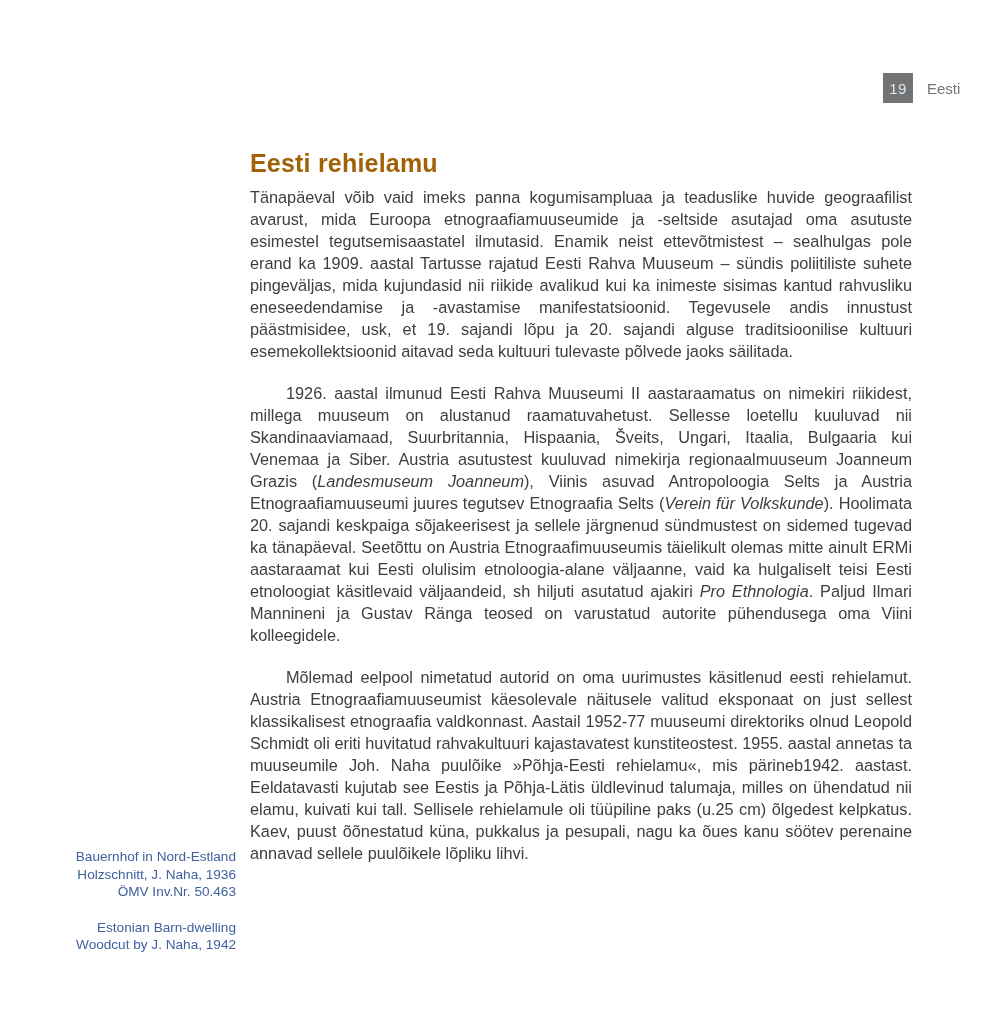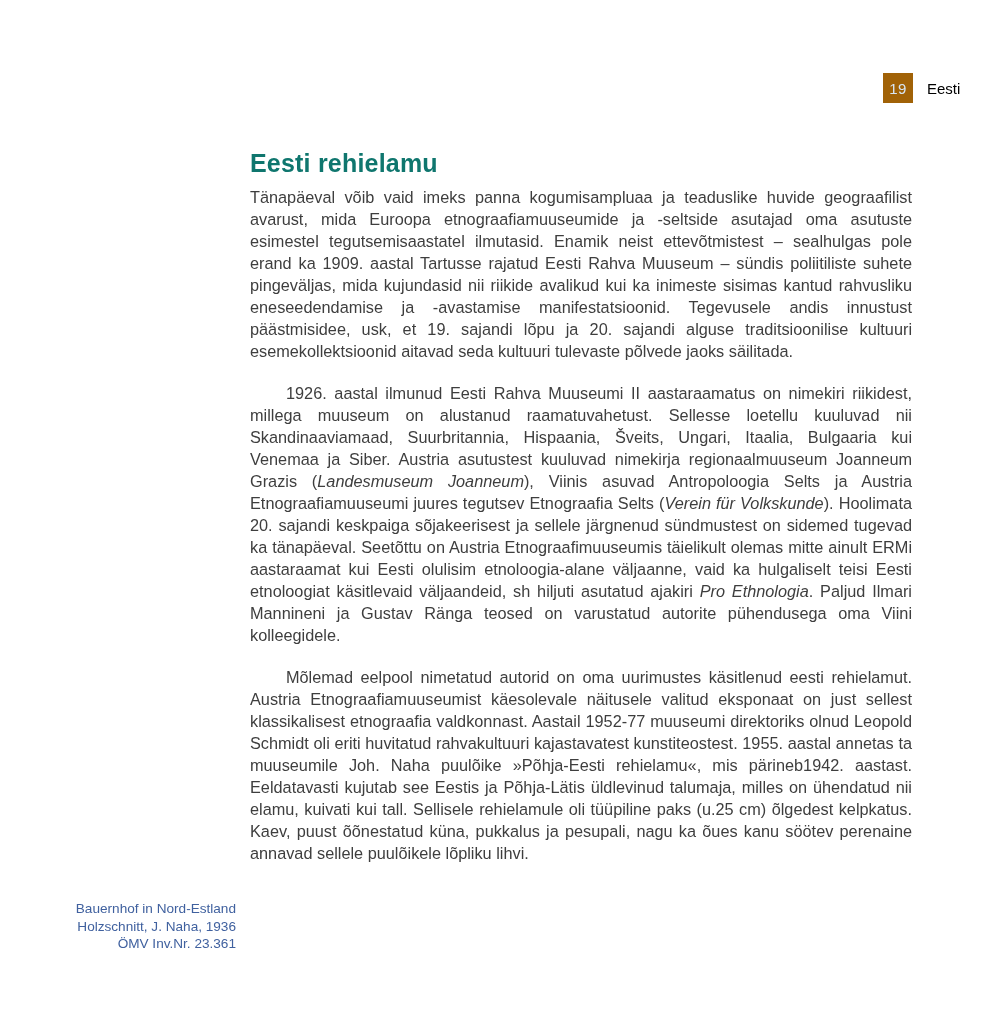--- a/index.html
+++ b/index.html
@@ -17,42 +17,42 @@
   .page-header {
     position: absolute;
     top: 73px;
     left: 883px;
     display: flex;
     align-items: center;
   }
   .page-num-box {
     width: 30px;
     height: 30px;
-    background: #a16207;
+    background: #737373;
     color: #d8e6f4;
     font-size: 15px;
     display: flex;
     align-items: center;
     justify-content: center;
     letter-spacing: 0.5px;
   }
   .section-label {
     margin-left: 14px;
-    color: #000000;
+    color: #737373;
     font-size: 15px;
   }
 
   
   .article-title {
     position: absolute;
     left: 250px;
     top: 132px;
     font-size: 25px;
     font-weight: bold;
-    color: #0f766e;
+    color: #a16207;
     letter-spacing: 0.2px;
   }
 
   
   .article-body {
     position: absolute;
     left: 250px;
     top: 186px;
     width: 662px;
     font-size: 16.3px;
@@ -67,21 +67,21 @@
     text-indent: 36px;
   }
   .article-body em {
     font-style: italic;
   }
 
   
   .captions {
     position: absolute;
     left: 56px;
-    top: 900px;
+    top: 848px;
     width: 180px;
     text-align: right;
     color: #40619f;
     font-size: 13.6px;
     line-height: 17.5px;
   }
   .caption-block { margin: 0; }
   .caption-block + .caption-block { margin-top: 18px; }
 </style>
 </head>
@@ -97,15 +97,19 @@
 <div class="article-body">
     <p class="para"><span>Tänapäeval võib vaid imeks panna kogumisampluaa ja teaduslike huvide geograafilist avarust, mida Euroopa etnograafiamuuseumide ja -seltside asutajad oma asutuste esimestel tegutsemisaastatel ilmutasid. Enamik neist ettevõtmistest – sealhulgas pole erand ka 1909. aastal Tartusse rajatud Eesti Rahva Muuseum – sündis poliitiliste suhete pingeväljas, mida kujundasid nii riikide avalikud kui ka inimeste sisimas kantud rahvusliku eneseedendamise ja -avastamise manifestatsioonid. Tegevusele andis innustust päästmisidee, usk, et 19. sajandi lõpu ja 20. sajandi alguse traditsioonilise kultuuri esemekollektsioonid aitavad seda kultuuri tulevaste põlvede jaoks säilitada.</span></p>
     <p class="para indent"><span>1926. aastal ilmunud Eesti Rahva Muuseumi II aastaraamatus on nimekiri riikidest, millega muuseum on alustanud raamatuvahetust. Sellesse loetellu kuuluvad nii Skandinaaviamaad, Suurbritannia, Hispaania, Šveits, Ungari, Itaalia, Bulgaaria kui Venemaa ja Siber. Austria asutustest kuuluvad nimekirja regionaalmuuseum Joanneum Grazis (</span><em>Landesmuseum Joanneum</em><span>), Viinis asuvad Antropoloogia Selts ja Austria Etnograafiamuuseumi juures tegutsev Etnograafia Selts (</span><em>Verein für Volkskunde</em><span>). Hoolimata 20. sajandi keskpaiga sõjakeerisest ja sellele järgnenud sündmustest on sidemed tugevad ka tänapäeval. Seetõttu on Austria Etnograafimuuseumis täielikult olemas mitte ainult ERMi aastaraamat kui Eesti olulisim etnoloogia-alane väljaanne, vaid ka hulgaliselt teisi Eesti etnoloogiat käsitlevaid väljaandeid, sh hiljuti asutatud ajakiri </span><em>Pro Ethnologia</em><span>. Paljud Ilmari Mannineni ja Gustav Ränga teosed on varustatud autorite pühendusega oma Viini kolleegidele.</span></p>
     <p class="para indent"><span>Mõlemad eelpool nimetatud autorid on oma uurimustes käsitlenud eesti rehielamut. Austria Etnograafiamuuseumist käesolevale näitusele valitud eksponaat on just sellest klassikalisest etnograafia valdkonnast. Aastail 1952-77 muuseumi direktoriks olnud Leopold Schmidt oli eriti huvitatud rahvakultuuri kajastavatest kunstiteostest. 1955. aastal annetas ta muuseumile Joh. Naha puulõike »Põhja-Eesti rehielamu«, mis pärineb1942. aastast. Eeldatavasti kujutab see Eestis ja Põhja-Lätis üldlevinud talumaja, milles on ühendatud nii elamu, kuivati kui tall. Sellisele rehielamule oli tüüpiline paks (u.25 cm) õlgedest kelpkatus. Kaev, puust õõnestatud küna, pukkalus ja pesupali, nagu ka õues kanu söötev perenaine annavad sellele puulõikele lõpliku lihvi.</span></p>
   </div>
 
 <div class="captions">
     <div class="caption-block">
       <div>Bauernhof in Nord-Estland</div>
       <div>Holzschnitt, J. Naha, 1936</div>
-      <div>ÖMV Inv.Nr. 23.361</div>
+      <div>ÖMV Inv.Nr. 50.463</div>
+    </div>
+    <div class="caption-block">
+      <div>Estonian Barn-dwelling</div>
+      <div>Woodcut by J. Naha, 1942</div>
     </div>
   </div>
 
 </body></html>

